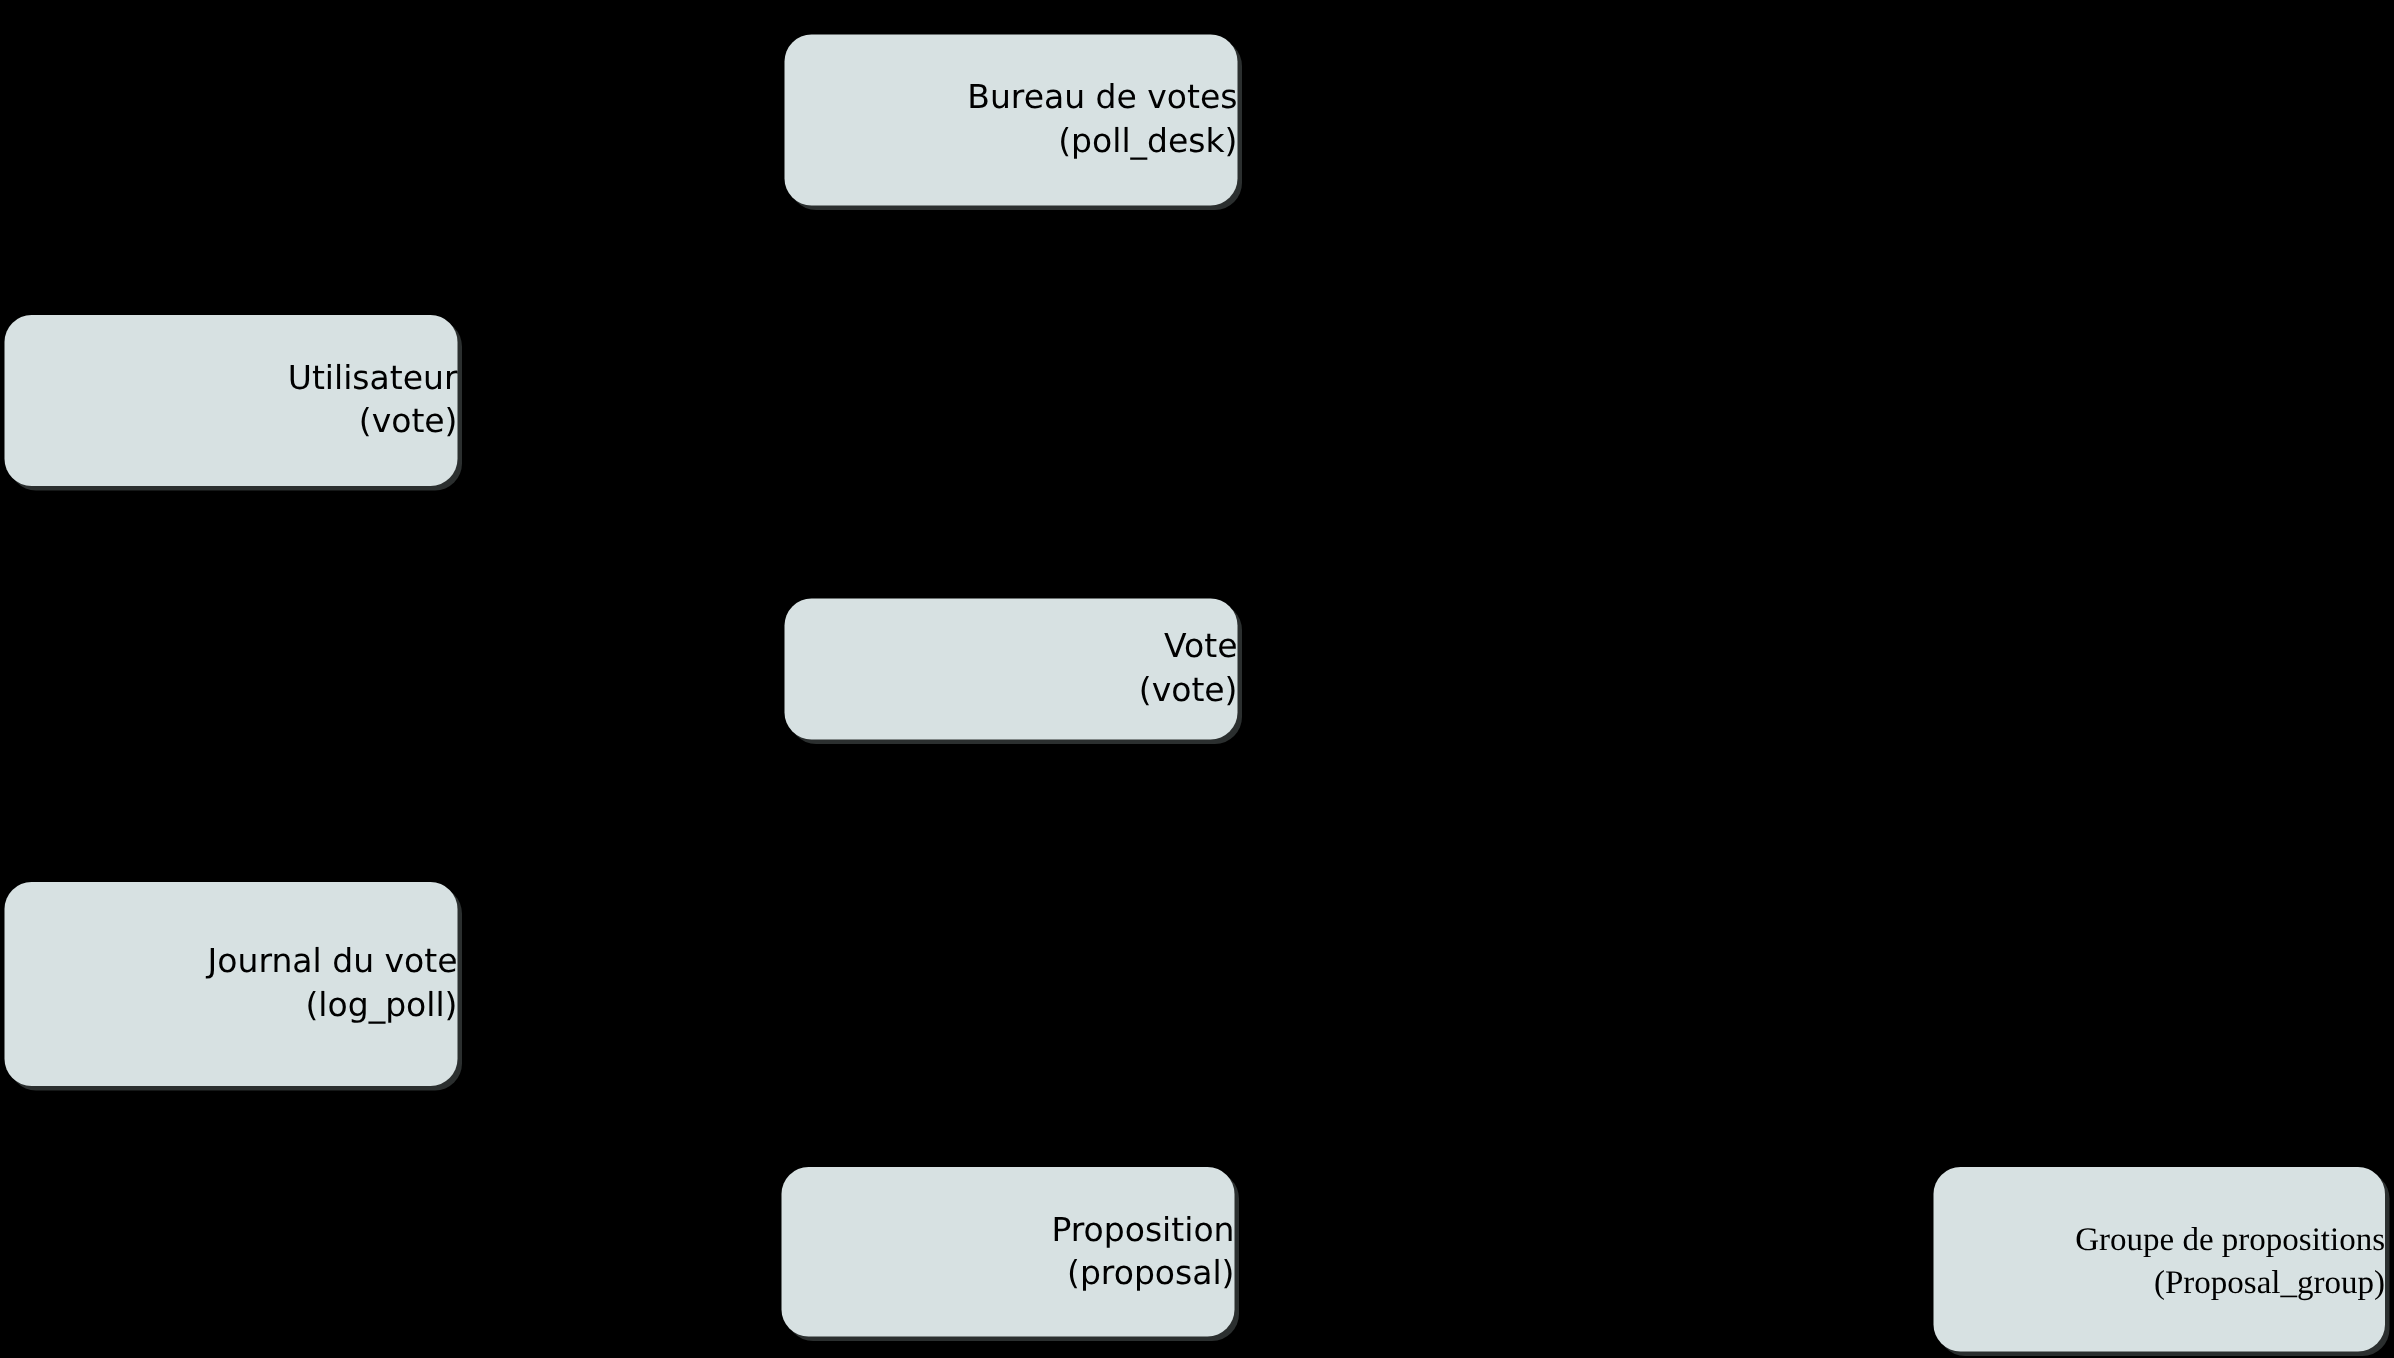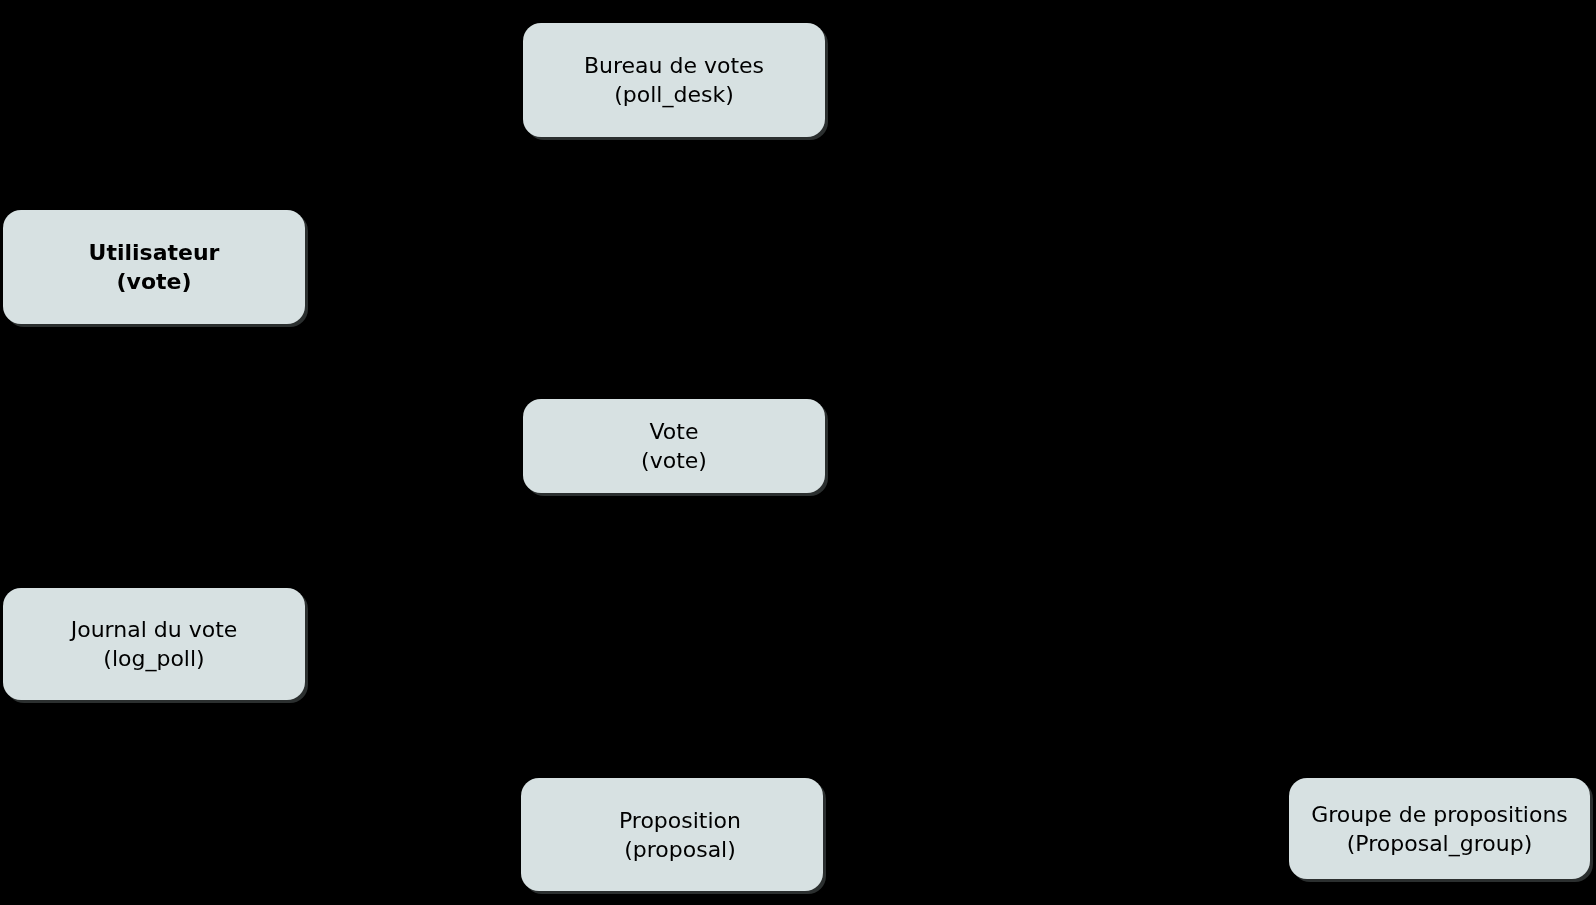--- a/index.html
+++ b/index.html
@@ -15,38 +15,38 @@
     overflow: hidden;
     font-family: "DejaVu Sans", "Liberation Sans", sans-serif;
   }
   .node {
     position: absolute;
     background: #d7e1e2;
     border-radius: 18px;
     box-shadow: 3px 3px 0 rgba(95, 105, 105, 0.45);
     display: flex;
     flex-direction: column;
-    align-items: center;
+    align-items: flex-end;
     justify-content: center;
     text-align: center;
     color: #000000;
     font-size: 22px;
     line-height: 29px;
     box-sizing: border-box;
   }
   .node .line {
     white-space: nowrap;
   }
   
   .pos-poll-desk      { left: 523px;  top: 23px;  width: 302px; height: 114px; }
-  .pos-user           { left: 3px;    top: 210px; width: 302px; height: 114px; font-weight: bold; }
+  .pos-user           { left: 3px;    top: 210px; width: 302px; height: 114px; }
   .pos-poll           { left: 523px;  top: 399px; width: 302px; height: 94px; }
-  .pos-log-poll       { left: 3px;    top: 588px; width: 302px; height: 112px; }
+  .pos-log-poll       { left: 3px;    top: 588px; width: 302px; height: 136px; }
   .pos-proposal       { left: 521px;  top: 778px; width: 302px; height: 113px; padding-left: 16px; }
-  .pos-proposal-group { left: 1289px; top: 778px; width: 301px; height: 101px; }
+  .pos-proposal-group { left: 1289px; top: 778px; width: 301px; height: 123px; font-family: Liberation Serif, serif; }
 </style>
 </head>
 <body>
 
 <div class="stage">
 
   <div class="node pos-poll-desk">
     <div class="line">Bureau de votes</div>
     <div class="line">(poll_desk)</div>
   </div>

